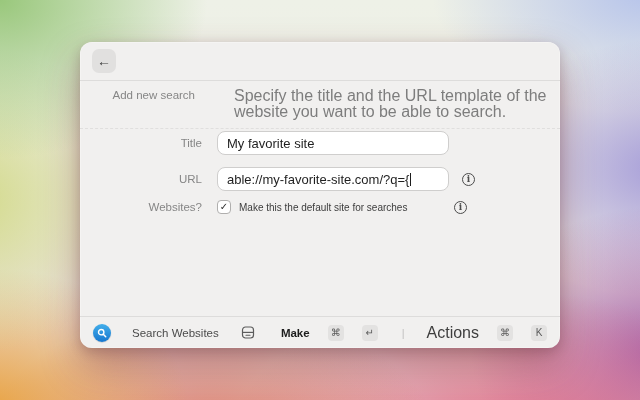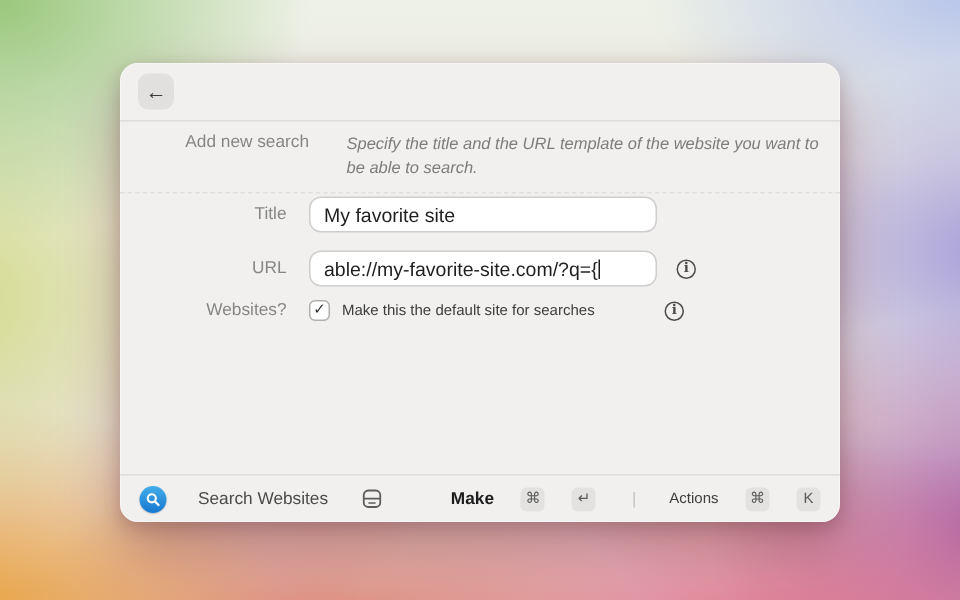--- a/index.html
+++ b/index.html
@@ -27,26 +27,26 @@
   .back-btn {
     position:absolute; left:12px; top:7px; width:24px; height:24px;
     background:#e1e0df; border-radius:7px; display:flex; align-items:center; justify-content:center;
     color:#3c3c3c; font-size:14px; line-height:1; cursor:default;
   }
   .hdiv { position:absolute; left:0; width:100%; height:1px; background:#dddcdb; }
   .hdiv.top { top:38px; }
   .hdiv.bottom { top:274px; }
   .dashdiv { position:absolute; left:0; top:86px; width:100%; border-top:1px dashed #e0dfde; }
 
-  .desc-row { position:absolute; left:16px; top:46px; width:100%; display:flex; }
+  .desc-row { position:absolute; left:5px; top:46px; width:100%; display:flex;gap:24px; }
   .label-col { width:110px; flex:0 0 110px; text-align:right; color:#868686; font-size:11.5px; }
   .section-label { padding-top:1px; }
-  .desc-text { margin-left:25px; width:322px; color:#7d7d7d; font-size:11px; line-height:16px;font-style:italic; }
+  .desc-text { margin-left:15px; width:322px; color:#7d7d7d; font-size:16px; line-height:16px; }
 
-  .form-row { position:absolute; left:1px; width:100%; display:flex; align-items:center; }
+  .form-row { position:absolute; left:12px; width:100%; display:flex; align-items:center; }
   .row-title { top:89px; height:24px; }
   .row-url { top:125px; height:24px; }
   .row-default { top:157px; height:16px; }
 
   .text-input {
     margin-left:15px; width:232px; height:24px; background:#ffffff;
     border:1px solid #cfcecd; border-radius:8px; display:flex; align-items:center;
     padding:0 9px; font-size:13px; color:#1f1f1f; white-space:nowrap; overflow:hidden;
   }
   .caret { display:inline-block; width:1.5px; height:13px; background:#1c1c1c; margin-left:.5px; }
@@ -73,21 +73,21 @@
   .app-icon {
     width:18px; height:18px; border-radius:50%;
     background:linear-gradient(180deg,#43aeea 0%,#1677cf 100%);
     display:flex; align-items:center; justify-content:center; flex:0 0 18px;
     box-shadow:0 .5px 1px rgba(0,0,0,.25);
   }
   .app-name { margin-left:8px; color:#4b4b4b; font-size:11.5px; }
   .disk-icon { margin-left:9px; display:flex; align-items:center; }
   .footer-spacer { flex:1; }
   .save-label { color:#1d1d1d; font-size:11.5px; font-weight:700; }
-  .actions-label { color:#3e3e3e; font-size:10px; }
+  .actions-label { color:#3e3e3e; font-size:16px; }
   .keycap {
     margin-left:5px; min-width:16px; height:16px; padding:0 3px; background:#e3e2e1; border-radius:4px;
     display:flex; align-items:center; justify-content:center; color:#5a5a5a; font-size:10px; line-height:1;
   }
   .footer-div { margin:0 9px 0 11px; color:#c2c1c0; font-size:11px; }
 </style>
 </head>
 <body>
 
 <div class="window">

